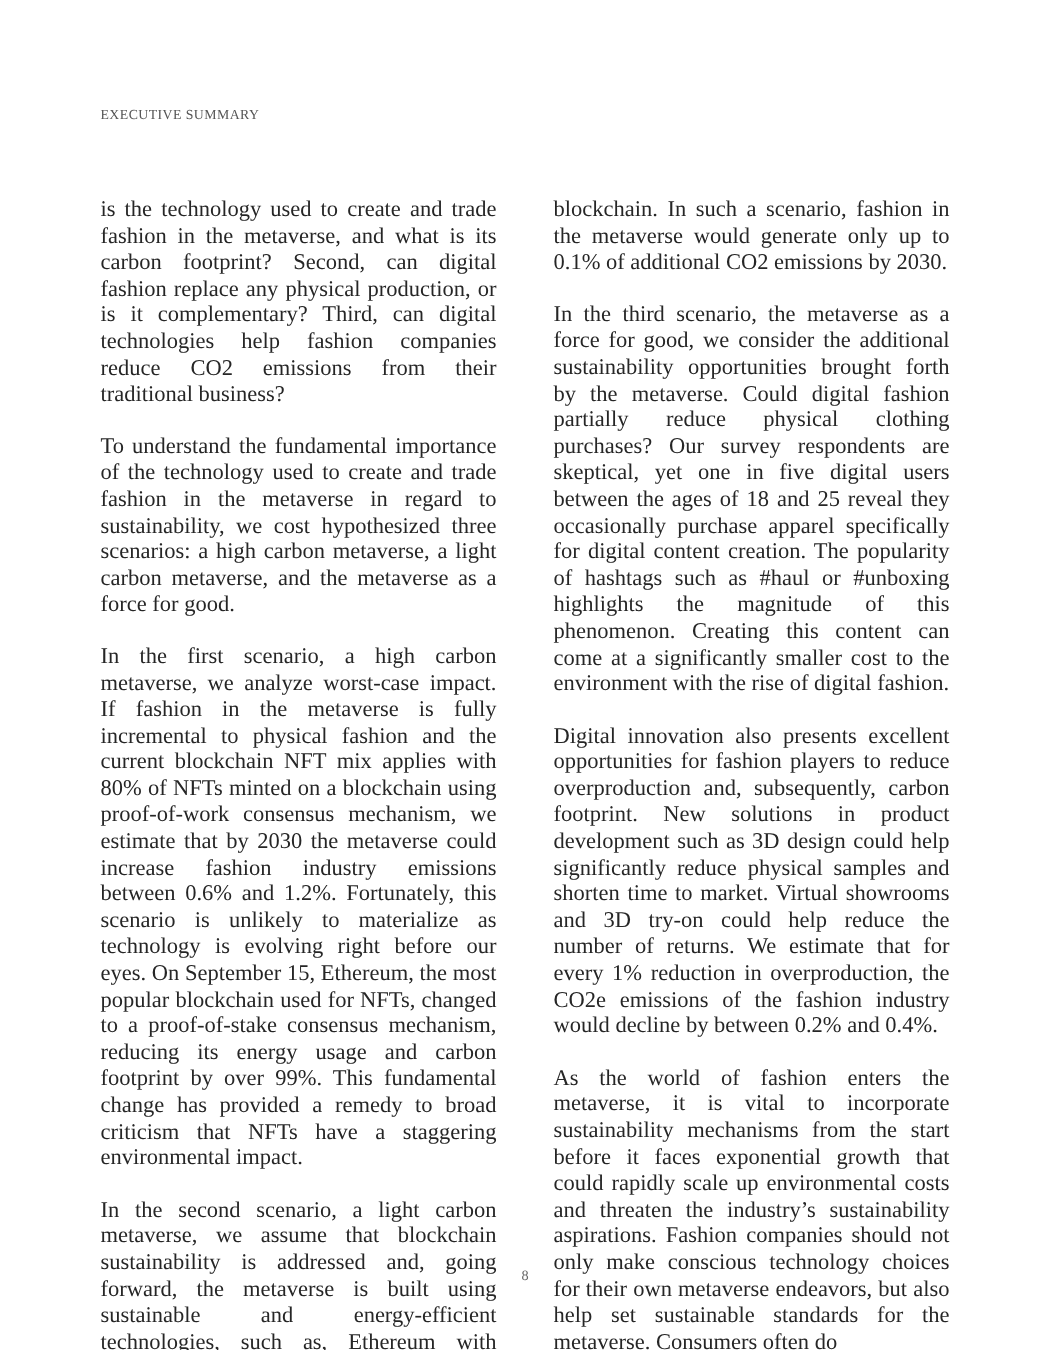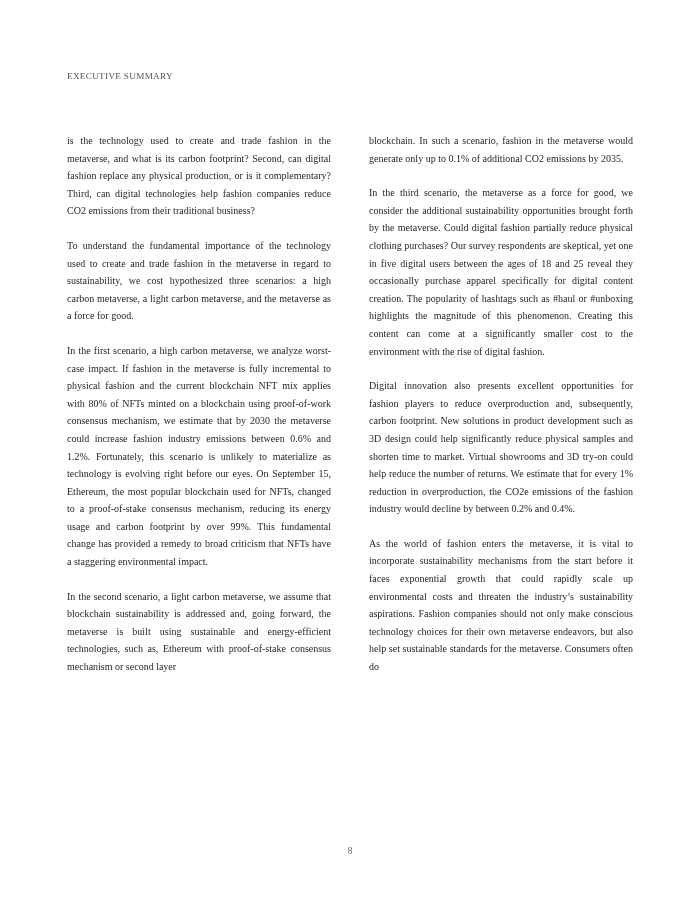--- a/index.html
+++ b/index.html
@@ -28,21 +28,21 @@
     .column {
       position: absolute;
       top: 132px;
       width: 264px;
     }
     .col-left { left: 67px; }
     .col-right { left: 369px; }
     .column p {
       margin: 0 0 17px 0;
       font-family: "Liberation Serif", serif;
-      font-size: 10px;
+      font-size: 15px;
       line-height: 17.6px;
       text-align: justify;
       color: #262626;
     }
     .page-number {
       position: absolute;
       left: 0;
       width: 700px;
       top: 846px;
       text-align: center;
@@ -57,19 +57,19 @@
 <div class="running-header">EXECUTIVE SUMMARY</div>
 
 <div class="column col-left">
   <p>is the technology used to create and trade fashion in the metaverse, and what is its carbon footprint? Second, can digital fashion replace any physical production, or is it complementary? Third, can digital technologies help fashion companies reduce CO2 emissions from their traditional business?</p>
   <p>To understand the fundamental importance of the technology used to create and trade fashion in the metaverse in regard to sustainability, we cost hypothesized three scenarios: a high carbon metaverse, a light carbon metaverse, and the metaverse as a force for good.</p>
   <p>In the first scenario, a high carbon metaverse, we analyze worst-case impact. If fashion in the metaverse is fully incremental to physical fashion and the current blockchain NFT mix applies with 80% of NFTs minted on a blockchain using proof-of-work consensus mechanism, we estimate that by 2030 the metaverse could increase fashion industry emissions between 0.6% and 1.2%. Fortunately, this scenario is unlikely to materialize as technology is evolving right before our eyes. On September 15, Ethereum, the most popular blockchain used for NFTs, changed to a proof-of-stake consensus mechanism, reducing its energy usage and carbon footprint by over 99%. This fundamental change has provided a remedy to broad criticism that NFTs have a staggering environmental impact.</p>
   <p>In the second scenario, a light carbon metaverse, we assume that blockchain sustainability is addressed and, going forward, the metaverse is built using sustainable and energy-efficient technologies, such as, Ethereum with proof-of-stake consensus mechanism or second layer</p>
 </div>
 
 <div class="column col-right">
-  <p>blockchain. In such a scenario, fashion in the metaverse would generate only up to 0.1% of additional CO2 emissions by 2035.</p>
+  <p>blockchain. In such a scenario, fashion in the metaverse would generate only up to 0.1% of additional CO2 emissions by 2030.</p>
   <p>In the third scenario, the metaverse as a force for good, we consider the additional sustainability opportunities brought forth by the metaverse. Could digital fashion partially reduce physical clothing purchases? Our survey respondents are skeptical, yet one in five digital users between the ages of 18 and 25 reveal they occasionally purchase apparel specifically for digital content creation. The popularity of hashtags such as #haul or #unboxing highlights the magnitude of this phenomenon. Creating this content can come at a significantly smaller cost to the environment with the rise of digital fashion.</p>
   <p>Digital innovation also presents excellent opportunities for fashion players to reduce overproduction and, subsequently, carbon footprint. New solutions in product development such as 3D design could help significantly reduce physical samples and shorten time to market. Virtual showrooms and 3D try-on could help reduce the number of returns. We estimate that for every 1% reduction in overproduction, the CO2e emissions of the fashion industry would decline by between 0.2% and 0.4%.</p>
   <p>As the world of fashion enters the metaverse, it is vital to incorporate sustainability mechanisms from the start before it faces exponential growth that could rapidly scale up environmental costs and threaten the industry’s sustainability aspirations. Fashion companies should not only make conscious technology choices for their own metaverse endeavors, but also help set sustainable standards for the metaverse. Consumers often do</p>
 </div>
 
 <div class="page-number">8</div>
 
 </body></html>

